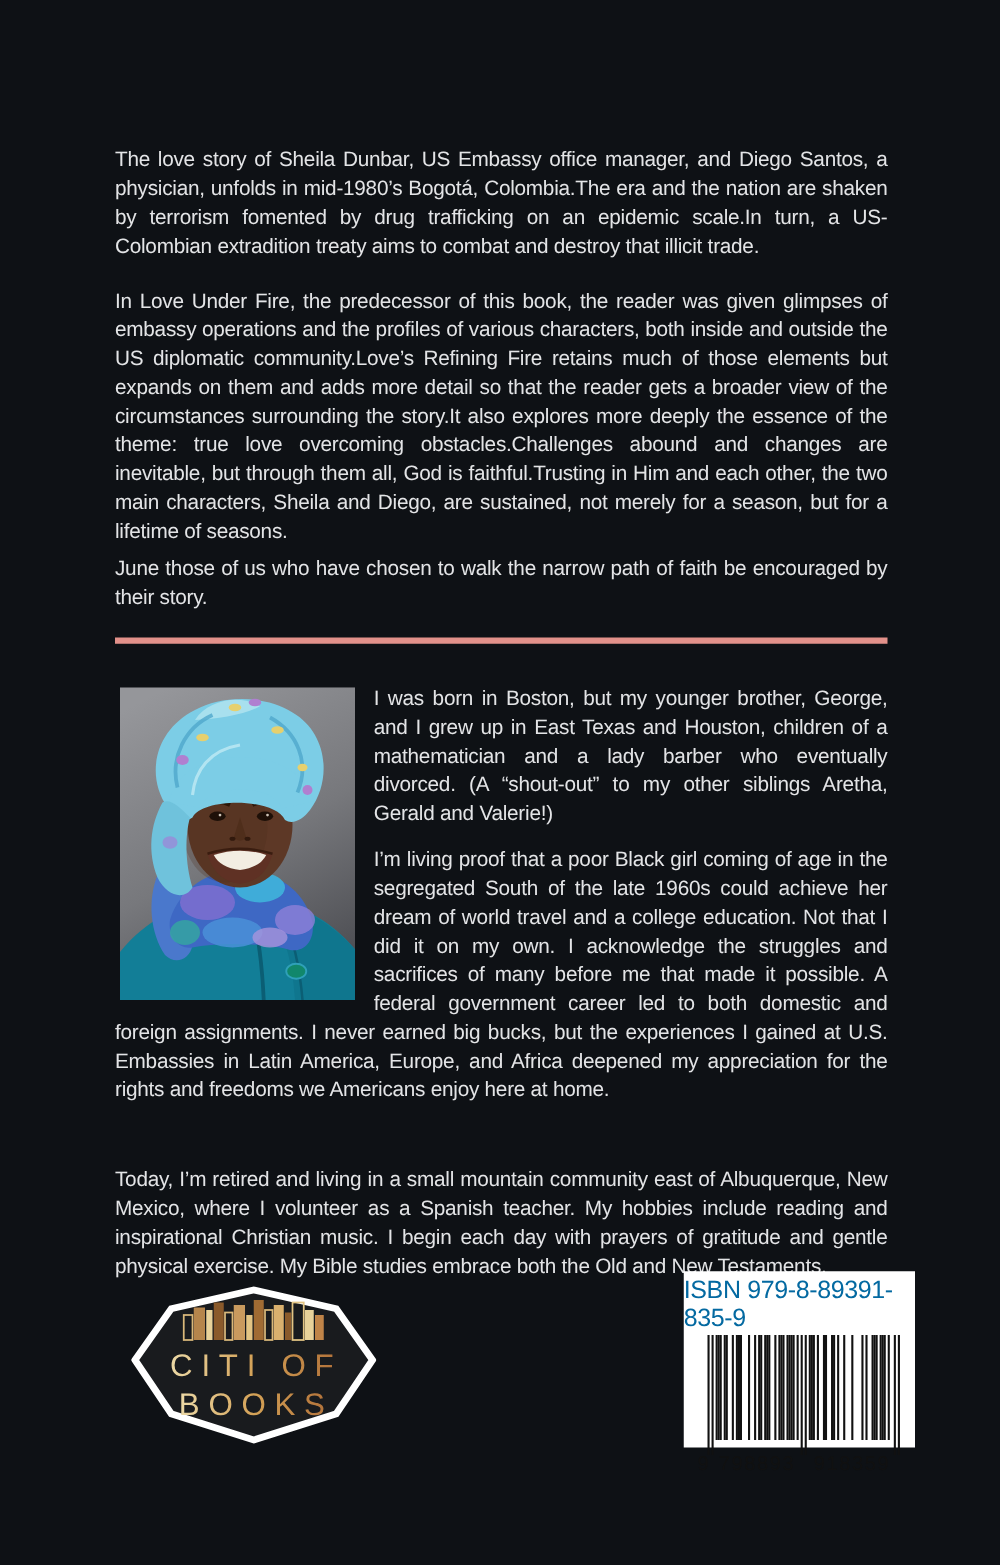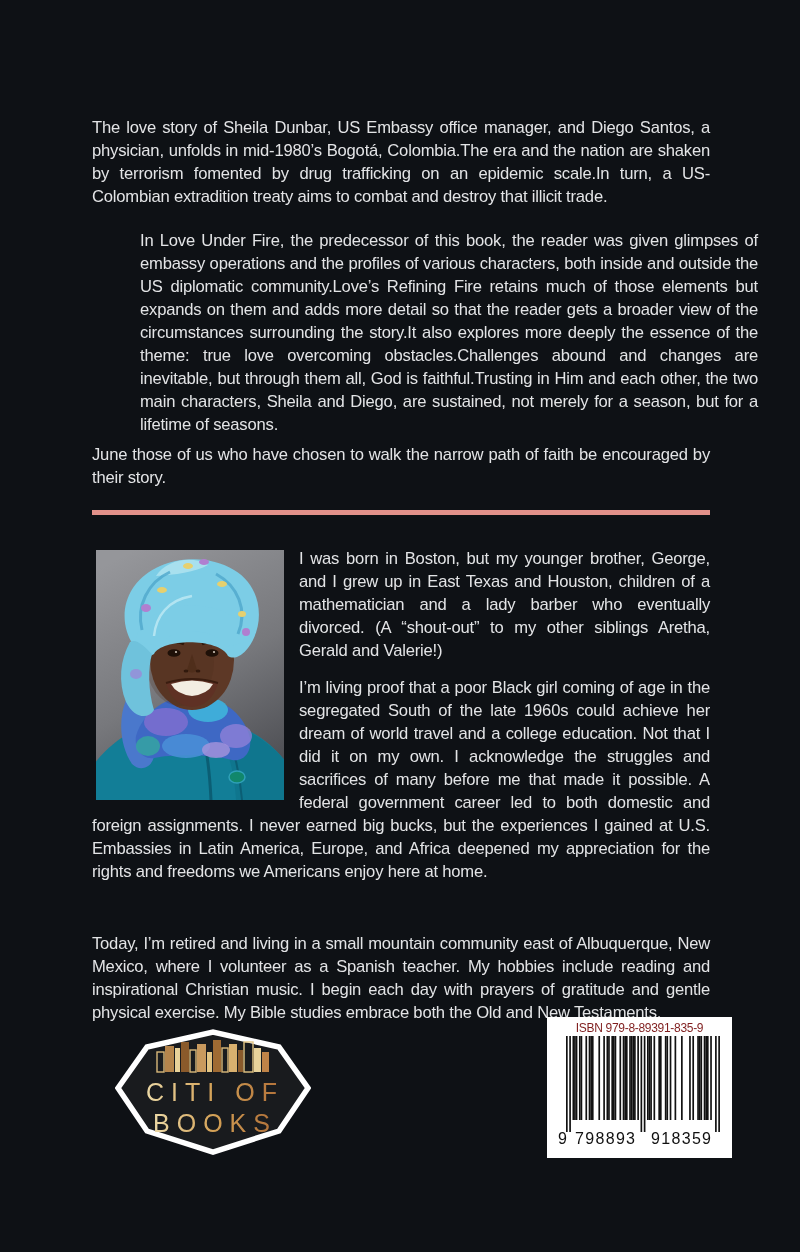--- a/index.html
+++ b/index.html
@@ -7,34 +7,34 @@
     position:relative;width:800px;height:1252px;overflow:hidden;
     background:#0e1115;
     font-family:"Liberation Sans", sans-serif;
   }
   .para{
     position:absolute;left:92px;width:618px;margin:0;
     font-size:16.6px;line-height:23px;letter-spacing:-0.2px;
     color:#e3e4e6;text-align:justify;
   }
   .p1{top:116px;}
-  .p2{top:229px;margin-left:48px;}
+  .p2{top:229px;}
   .p3{top:443px;}
   .divider{position:absolute;left:92px;top:510px;width:618px;height:5px;background:#e2918a;}
   .bio{position:absolute;left:92px;top:547px;width:618px;
        font-size:16.6px;line-height:23px;letter-spacing:-0.2px;color:#e3e4e6;text-align:justify;}
   .bio p{margin:0 0 14px 0;}
   .photo{float:left;width:188px;height:250px;margin:3px 15px 8px 4px;background:#6b6c70;}
   .photo svg{display:block;}
   .bio3{top:932px;}
   
-  .logo{position:absolute;left:115px;top:1022px;width:196px;height:140px;}
+  .logo{position:absolute;left:105px;top:1022px;width:196px;height:140px;}
   
   .barcode{position:absolute;left:547px;top:1017px;width:185px;height:141px;background:#ffffff;}
-  .isbn-label{margin-top:4px;text-align:center;font-size:12px;letter-spacing:-0.3px;color:#7f1d1d;}
+  .isbn-label{margin-top:4px;font-size:20px;letter-spacing:-0.3px;color:#0369a1;}
   .bars-wrap{width:171px;margin:1px auto 0 auto;}
 </style>
 </head>
 <body>
 
 <div class="page">
 
   <p class="para p1">The love story of Sheila Dunbar, US Embassy office manager, and Diego Santos, a physician, unfolds in mid-1980’s Bogotá, Colombia.The era and the nation are shaken by terrorism fomented by drug trafficking on an epidemic scale.In turn, a US-Colombian extradition treaty aims to combat and destroy that illicit trade.</p>
   <p class="para p2">In Love Under Fire, the predecessor of this book, the reader was given glimpses of embassy operations and the profiles of various characters, both inside and outside the US diplomatic community.Love’s Refining Fire retains much of those elements but expands on them and adds more detail so that the reader gets a broader view of the circumstances surrounding the story.It also explores more deeply the essence of the theme: true love overcoming obstacles.Challenges abound and changes are inevitable, but through them all, God is faithful.Trusting in Him and each other, the two main characters, Sheila and Diego, are sustained, not merely for a season, but for a lifetime of seasons.</p>
   <p class="para p3">June those of us who have chosen to walk the narrow path of faith be encouraged by their story.</p>

